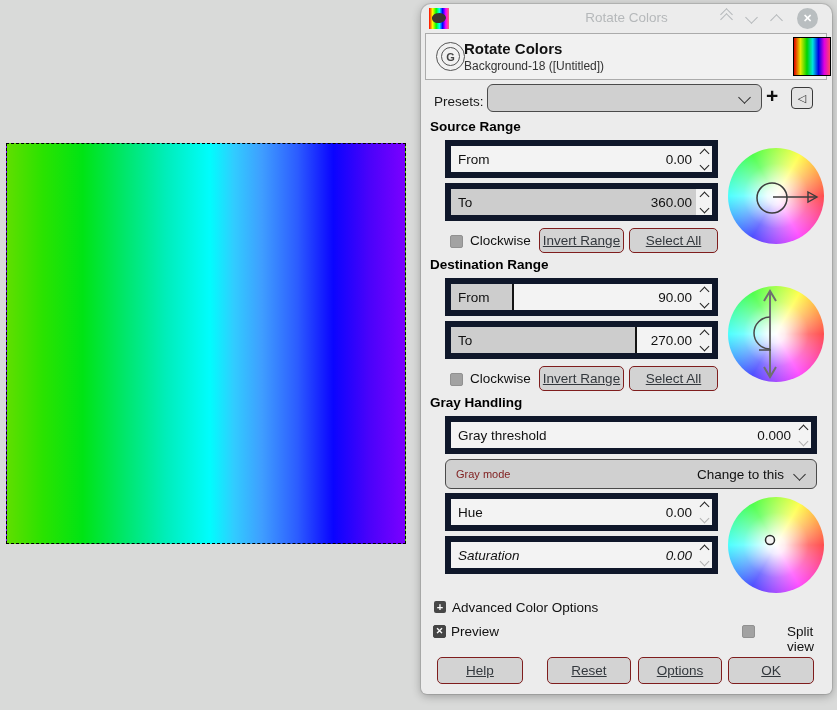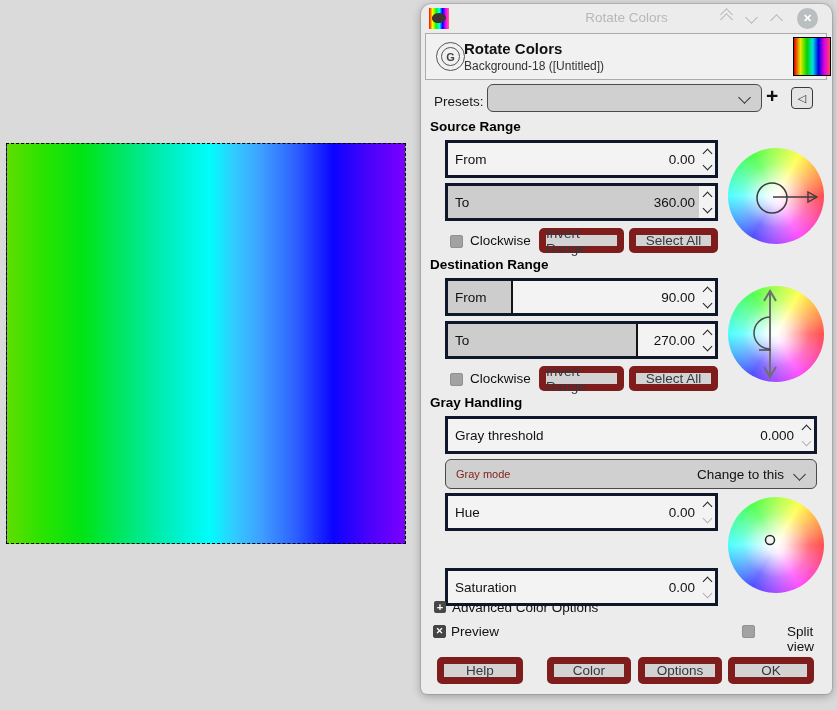--- a/index.html
+++ b/index.html
@@ -50,39 +50,39 @@
   .dd{background:#d0d0d0;border:1px solid #4a4a4a;border-radius:6px;display:flex;align-items:center;box-sizing:border-box;}
   .presets-dd{position:absolute;left:66px;top:80px;width:275px;height:28px;}
   .ddchv{width:8px;height:8px;border:solid #2c2c2c;border-width:0 1.7px 1.7px 0;transform:rotate(45deg);
     position:absolute;right:12px;top:8px;}
   .plus-icon{position:absolute;left:345px;top:82px;font-size:21px;font-weight:bold;color:#111;line-height:20px;}
   .import-btn{position:absolute;left:370px;top:83px;width:20px;height:20px;background:#e4e4e4;
     border:1px solid #3a3a3a;border-radius:4px;display:flex;align-items:center;justify-content:center;
     font-size:11px;color:#222;}
   
   .heading{position:absolute;font-size:13.5px;font-weight:bold;color:#000;}
-  .spinscale{position:absolute;background:#f3f3f3;border:3px solid #0f172a;display:flex;box-sizing:border-box;}
+  .spinscale{position:absolute;background:#f3f3f3;border:6px solid #0f172a;display:flex;box-sizing:border-box;}
   .ss-field{position:relative;flex:1;overflow:hidden;}
   .ss-fill{position:absolute;left:0;top:0;bottom:0;background:#cdcdcd;border-right:2px solid #141414;}
   .fill-25 .ss-fill{width:25%;}
   .fill-75 .ss-fill{width:75%;}
   .fill-100 .ss-fill{width:100%;}
   .ss-label{position:absolute;left:7px;top:50%;transform:translateY(-50%);font-size:13.5px;color:#111;z-index:1;}
   .ss-value{position:absolute;right:4px;top:50%;transform:translateY(-50%);font-size:13.5px;color:#111;z-index:1;}
   .ss-spin{width:16px;display:flex;flex-direction:column;align-items:center;justify-content:center;gap:5px;}
   .chv{width:6px;height:6px;border:solid #222;border-width:0 1.8px 1.8px 0;}
   .chv.up{transform:rotate(-135deg);}
   .chv.down{transform:rotate(45deg);}
   .chv.dim{border-color:#b2b2b2;}
   .cb{position:absolute;width:13px;height:13px;border-radius:2px;background:#a2a2a2;border:1px solid #919191;
     box-sizing:border-box;display:flex;align-items:center;justify-content:center;}
   .cb.checked{background:#454545;border-color:#454545;color:#fff;font-size:9px;font-weight:bold;line-height:1;}
   .cb-label{position:absolute;font-size:13.5px;color:#111;}
-  .btn{position:absolute;background:#d3d3d3;border:7px solid #7f1d1d;border-radius:5px;
-    display:flex;align-items:center;justify-content:center;font-size:13.5px;color:#33383d;box-sizing:border-box;}
+  .btn{position:absolute;background:#d3d3d3;border:1px solid #7f1d1d;border-radius:5px;
+    display:flex;align-items:center;justify-content:center;font-size:13.5px;color:#33383d;box-sizing:border-box;text-decoration:underline;}
   .wheel{position:absolute;width:96px;height:96px;border-radius:50%;
     background:
       radial-gradient(circle, rgba(255,255,255,1) 0%, rgba(255,255,255,.92) 13%, rgba(255,255,255,.45) 48%, rgba(255,255,255,.10) 100%),
       conic-gradient(from 90deg, #f00, #f0f 16.7%, #00f 33.3%, #0ff 50%, #0f0 66.7%, #ff0 83.3%, #f00);}
   .wheel svg{position:absolute;left:0;top:0;}
   
   .graymode{position:absolute;left:24px;top:455px;width:372px;height:30px;}
   .gm-label{position:absolute;left:10px;top:50%;transform:translateY(-50%);font-size:11px;color:#7f1d1d;}
   .gm-value{position:absolute;right:32px;top:50%;transform:translateY(-50%);font-size:13.5px;color:#111;}
   
@@ -255,21 +255,21 @@
 
       <span class="ss-label">Hue</span>
       <span class="ss-value">0.00</span>
     </div>
     <div class="ss-spin">
       <div class="chv up"></div>
       <div class="chv down dim"></div>
     </div>
   </div>
 
-  <div class="spinscale fill-0" style="left:24px;top:564px;width:273px;height:38px;">
+  <div class="spinscale fill-0" style="left:24px;top:532px;width:273px;height:38px;font-style:italic;">
     <div class="ss-field">
 
       <span class="ss-label">Saturation</span>
       <span class="ss-value">0.00</span>
     </div>
     <div class="ss-spin">
       <div class="chv up"></div>
       <div class="chv down dim"></div>
     </div>
   </div>
@@ -290,21 +290,21 @@
     </div>
   <div class="cb-label" style="left:30px;top:620px;">Preview</div>
 
   <div class="cb" style="left:321px;top:621px;"></div>
   <div class="cb-label" style="left:354px;top:620px;margin-left:12px;">Split view</div>
 
   <div class="btn" style="left:16px;top:653px;width:86px;height:27px;">
       <span>Help</span>
     </div>
   <div class="btn" style="left:126px;top:653px;width:84px;height:27px;">
-      <span>Color</span>
+      <span>Reset</span>
     </div>
   <div class="btn" style="left:217px;top:653px;width:84px;height:27px;">
       <span>Options</span>
     </div>
   <div class="btn" style="left:307px;top:653px;width:86px;height:27px;">
       <span>OK</span>
     </div>
 
 </div>
 

